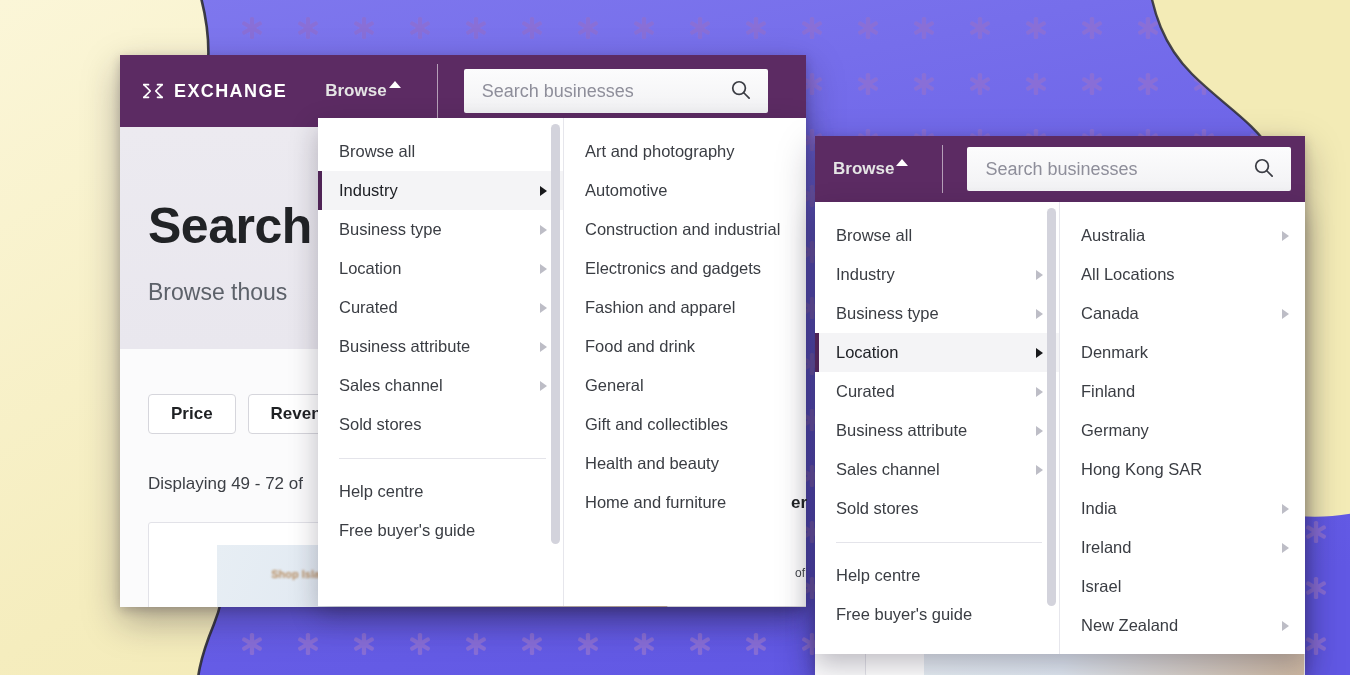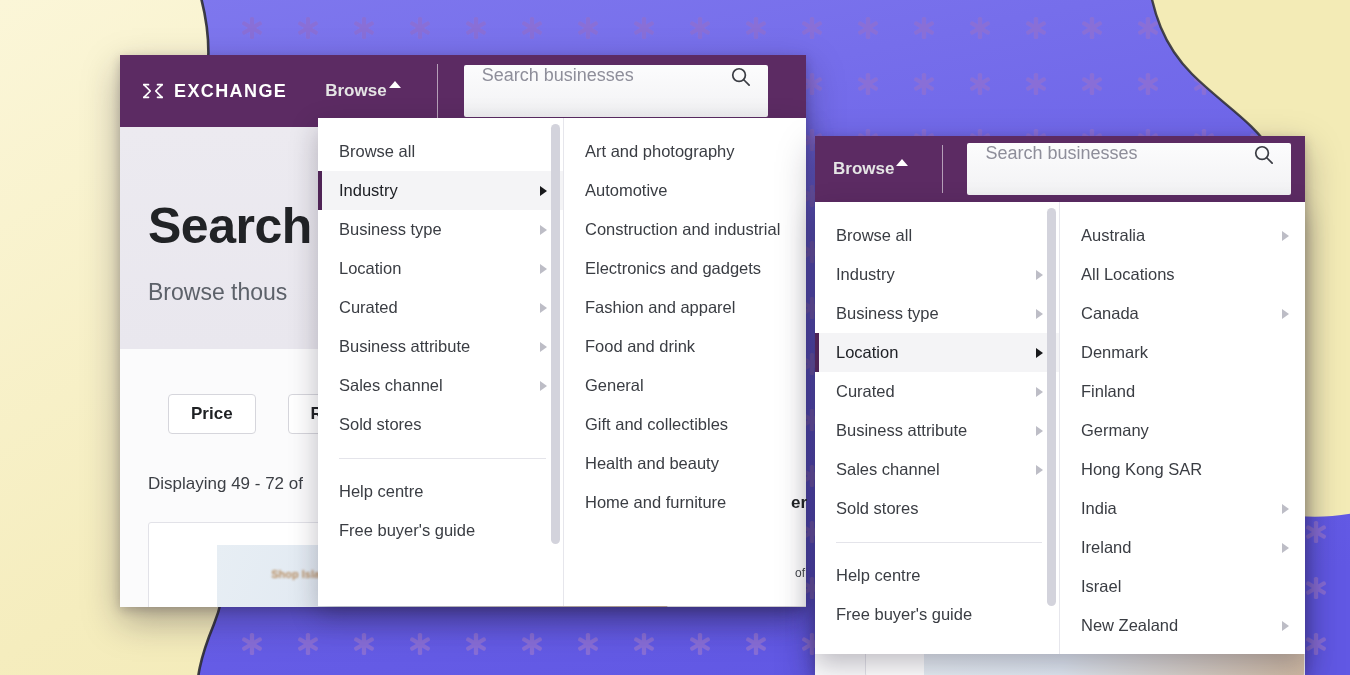--- a/index.html
+++ b/index.html
@@ -54,23 +54,23 @@
     border-bottom: 7px solid #ffffff;
   }
   .vdivide {
     width: 1px; align-self: stretch;
     background: rgba(255,255,255,.55);
     margin: 9px 0;
   }
   .searchbox {
     flex: 1;
     background: linear-gradient(180deg,#fcfcfd 0%, #f2f2f4 100%);
-    display: flex; align-items: flex-start;
+    display: flex; align-items: center;
     padding: 0 16px 0 18px;
-    height: 52px;
+    height: 44px;
     border-radius: 2px;
     cursor: text;
   }
   .searchbox .ph {
     flex: 1; color: #8e8e9a; font-size: 18px;
     font-family: "Liberation Sans", sans-serif;
   }
   .searchbox svg { flex: none; }
 
   
@@ -81,21 +81,21 @@
   .hero-title {
     font-size: 50px; font-weight: 700; color: #212326;
     letter-spacing: -.5px;
   }
   .hero-sub { font-size: 23px; color: #5c6169; }
   .page-body { background: #fbfbfc; width: 100%; }
   .filter-row { display: flex; gap: 12px; }
   .filter-pill {
     border: 1px solid #d6d6dc; background: #fff; border-radius: 4px;
     padding: 9px 22px; font-size: 17px; font-weight: 700; color: #1f2124;
-    cursor: pointer; white-space: nowrap; margin-left: 20px;
+    cursor: pointer; white-space: nowrap;
   }
   .count-line { font-size: 17px; color: #3c3f45; white-space: nowrap; }
   .result-card {
     border: 1px solid #e2e2e8; background: #fff; border-radius: 3px;
     position: relative; overflow: hidden;
   }
   .card-img {
     background: linear-gradient(110deg,#e7eef4 0%, #dfe7f1 40%, #cbb39a 100%);
     position: relative;
   }

